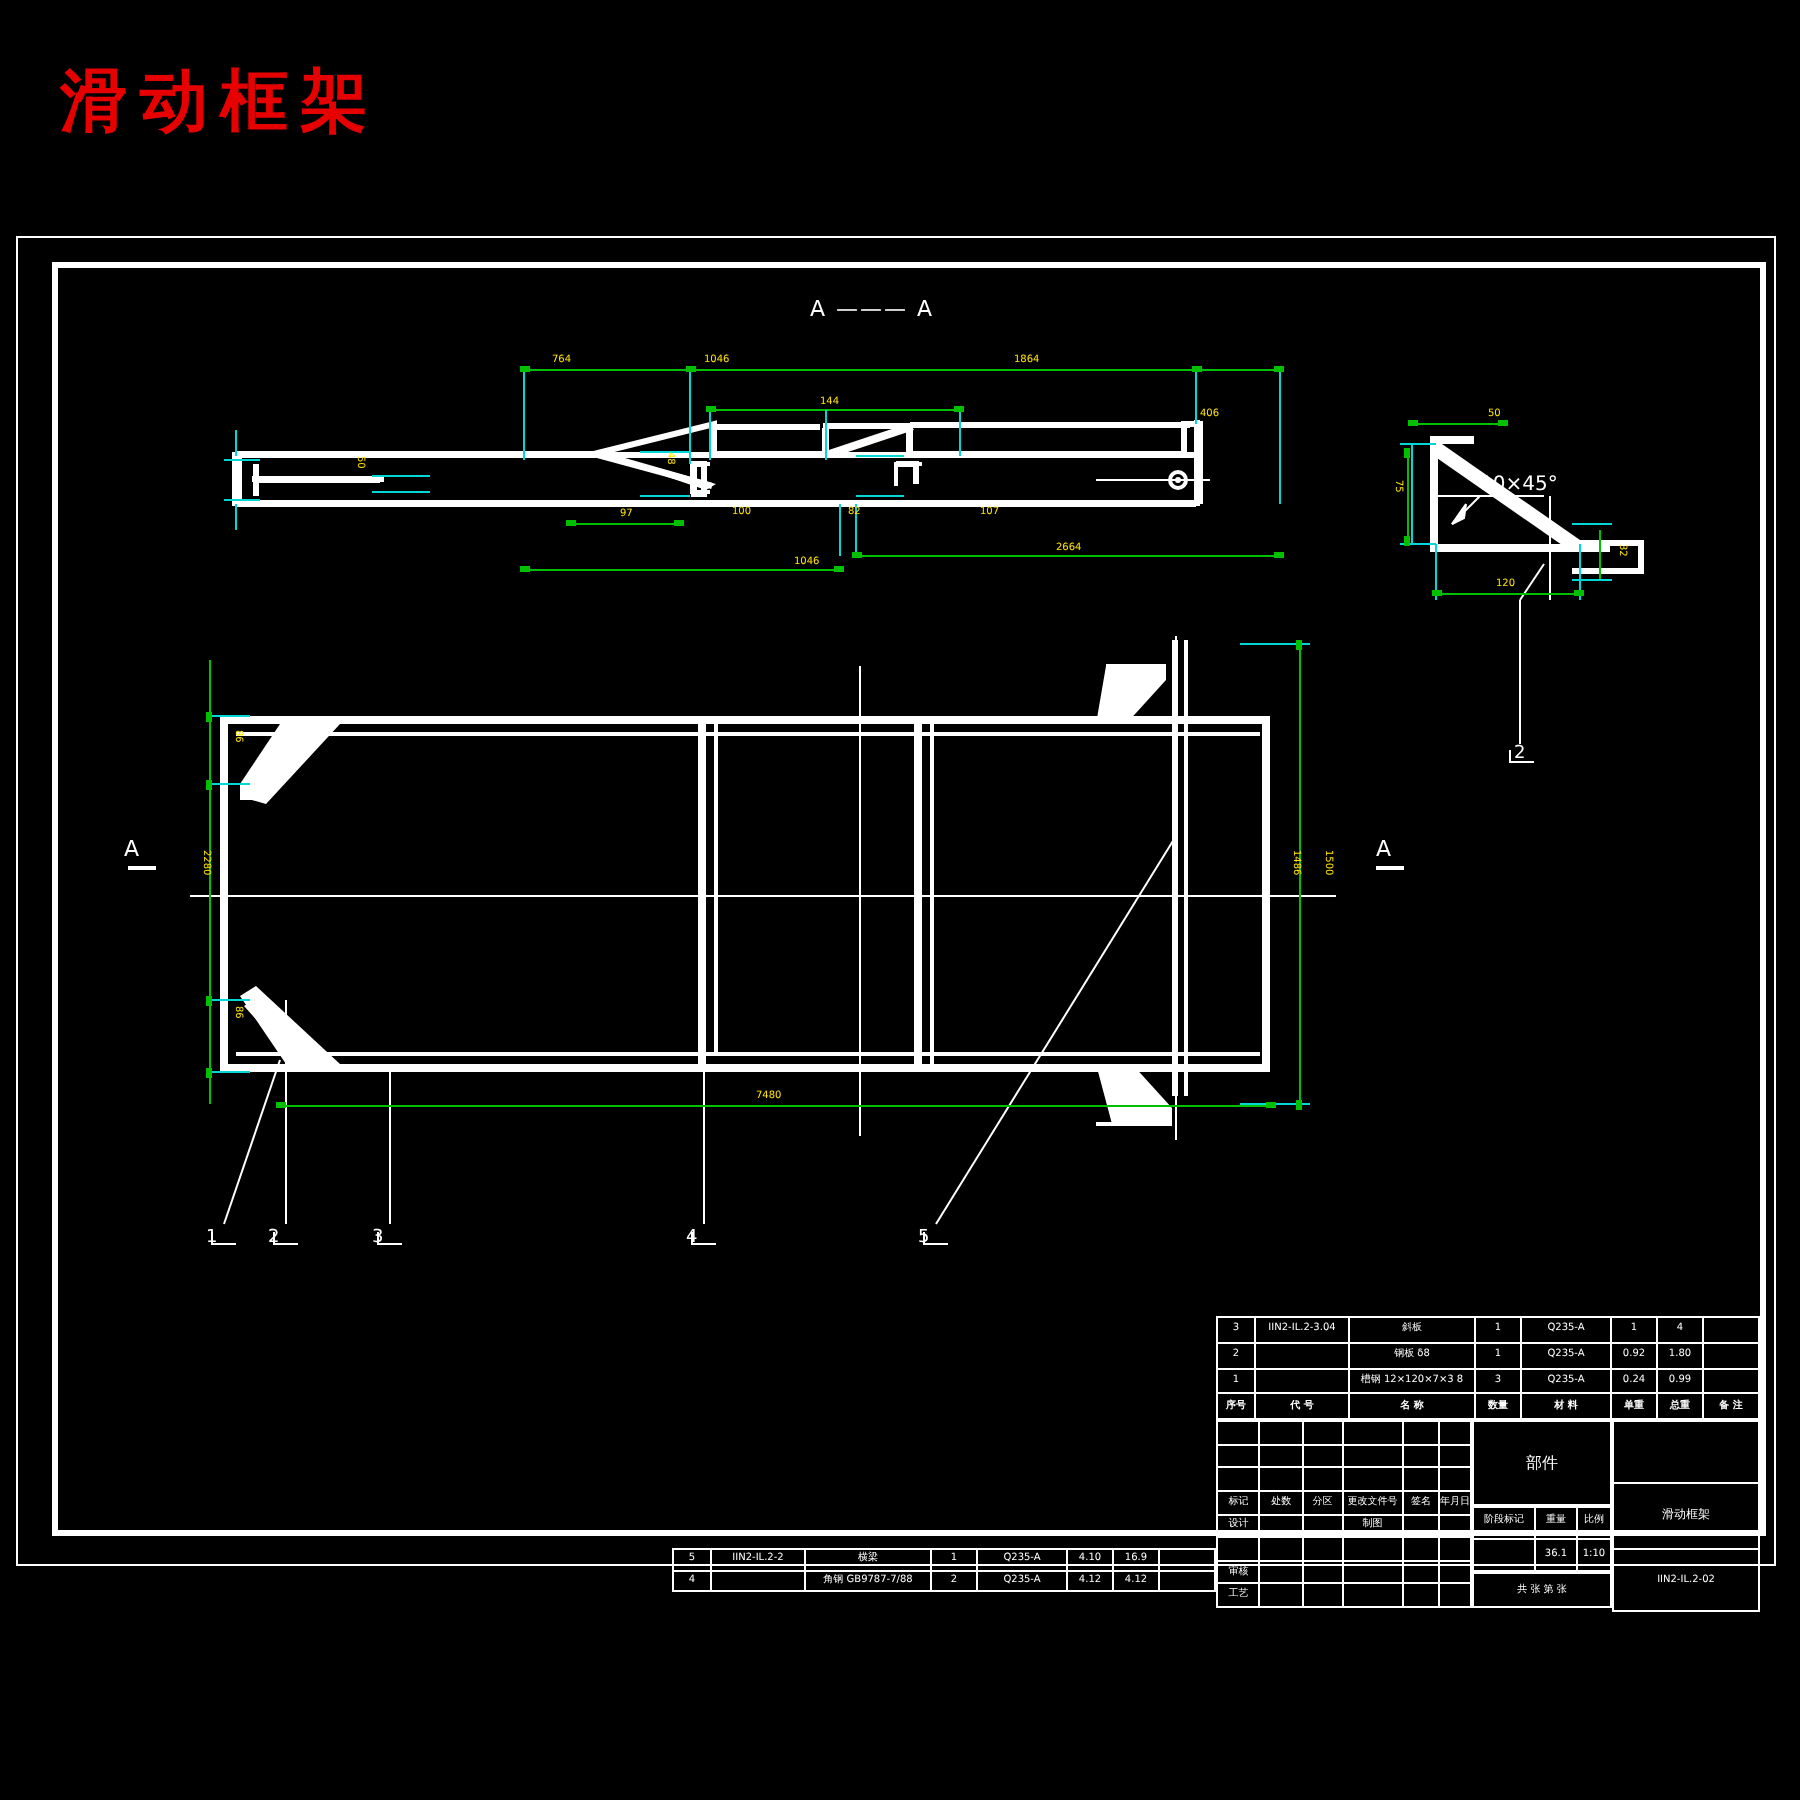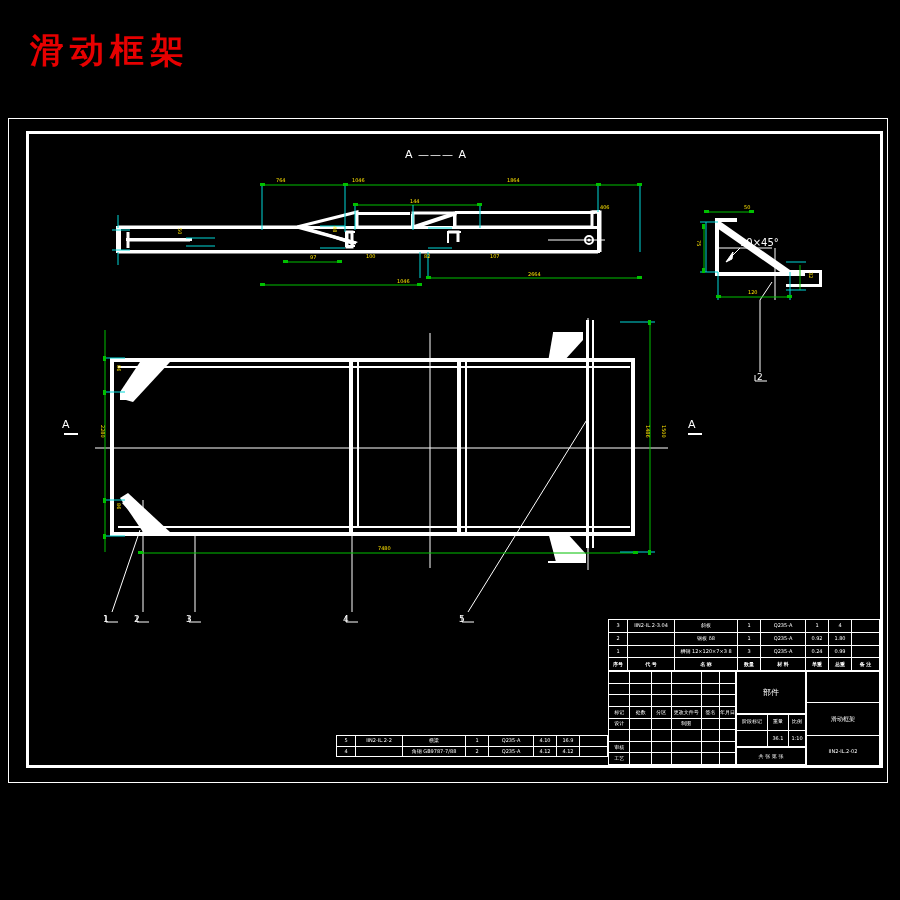--- a/index.html
+++ b/index.html
@@ -24,21 +24,21 @@
           white-space:nowrap;font-family:"DejaVu Sans",sans-serif;}
   .dimtxt.v{writing-mode:vertical-rl;}
   .wtxt{position:absolute;color:#ffffff;font-size:9px;line-height:9px;
         white-space:nowrap;font-family:"DejaVu Sans",sans-serif;}
 
   svg.cad{position:absolute;left:0;top:0;width:900px;height:900px;
           overflow:visible;pointer-events:none;}
 
   
   .tb{position:absolute;border:1px solid #fff;box-sizing:border-box;
-      border-collapse:collapse;}
+      border-collapse:collapse;margin-top:39px;}
   table.tb td{border:1px solid #ffffff;color:#ffffff;
       font-size:5px;line-height:5px;text-align:center;vertical-align:middle;
       padding:0;white-space:nowrap;overflow:hidden;
       font-family:"DejaVu Sans",sans-serif;}
   table.tb td.b{font-weight:bold;}
   table.tb td.big{font-size:8px;line-height:8px;}
   table.tb td.med{font-size:6px;line-height:6px;}
 </style>
 </head>
 <body>

